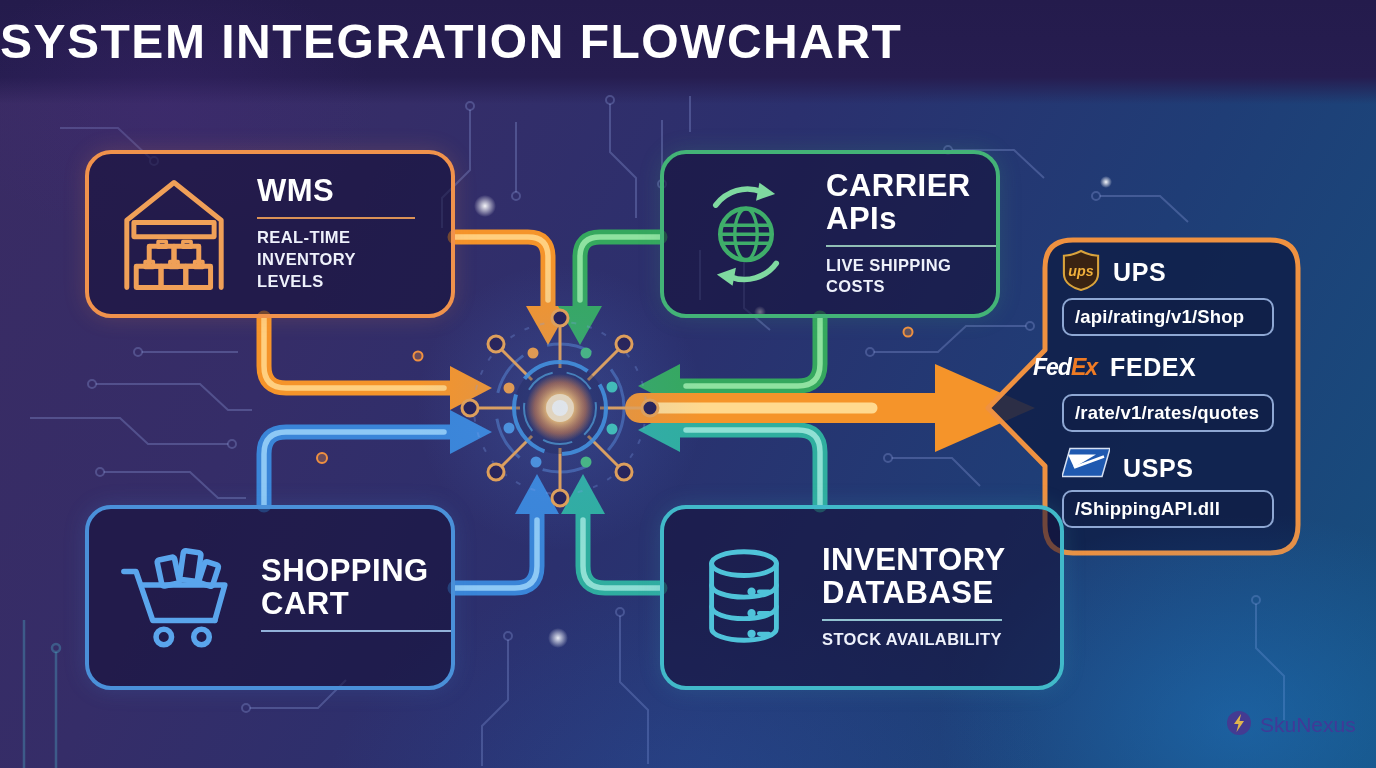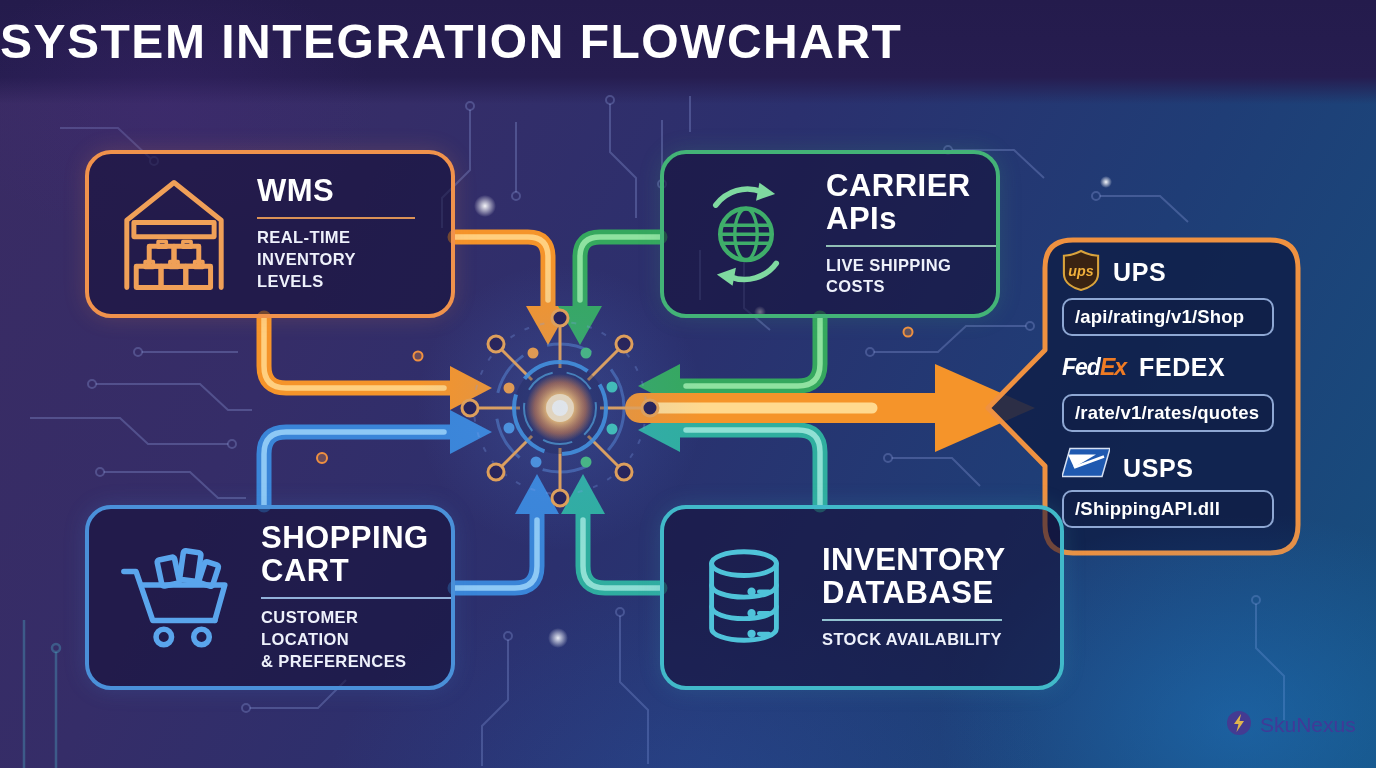--- a/index.html
+++ b/index.html
@@ -288,22 +288,20 @@
         <path d="M 8,28 H 19 L 34,72 H 90"></path>
         <path d="M 25,40 H 99 L 90,72"></path>
         <circle cx="44" cy="87" r="7"></circle>
           <circle cx="78" cy="87" r="7"></circle>
       </svg>
     </span>
     <div class="node-text">
       <div class="node-title">SHOPPING
 CART</div>
       <div class="node-divider"></div>
-      <div class="node-sub">CUSTOMER LOCATION
-&amp; PREFERENCES</div>
     </div>
   </div>
 
   <div class="node node-db">
     <span>
       <svg width="108" height="108" viewBox="0 0 100 100" fill="none" stroke="#4fc3d9" stroke-width="4.5" stroke-linecap="round">
         <ellipse cx="50" cy="20" rx="30" ry="11"></ellipse>
         <path d="M 20,20 V 80 A 30,11 0 0 0 80,80 V 20"></path>
         <path d="M 20,40 A 30,11 0 0 0 80,40"></path>
         <path d="M 20,60 A 30,11 0 0 0 80,60"></path>
@@ -325,21 +323,21 @@
     <span>
       <svg width="38" height="42" viewBox="0 0 40 44">
         <path d="M 20,2 C 12,6 5,7 2,7 V 26 C 2,36 12,41 20,43 C 28,41 38,36 38,26 V 7 C 35,7 28,6 20,2 Z" fill="#3a2312" stroke="#d9a33c" stroke-width="2.2"></path>
         <text x="20" y="28" text-anchor="middle" font-size="15" font-style="italic" font-weight="bold" fill="#f0b03c">ups</text>
       </svg>
     </span>
     <span class="carrier-name">UPS</span>
   </div>
   <div class="endpoint" style="left:1062px;top:298px;">/api/rating/v1/Shop</div>
 
-  <div class="carrier-row" style="left:1062px;top:353px;justify-content:space-between;">
+  <div class="carrier-row" style="left:1033px;top:353px;justify-content:space-between;">
     <span class="fedex-word"><span class="fedex-fed">Fed</span><span class="fedex-ex">Ex</span></span>
     <span class="carrier-name">FEDEX</span>
   </div>
   <div class="endpoint" style="left:1062px;top:394px;">/rate/v1/rates/quotes</div>
 
   <div class="carrier-row" style="left:1062px;top:446px;align-items:flex-end;">
     <span>
       <svg width="48" height="33" viewBox="0 0 48 32">
         <polygon points="8,2 48,2 40,30 0,30" fill="#1f59b0" stroke="#d6e0f2" stroke-width="1.5"></polygon>
         <polygon points="6,8 34,8 12,21" fill="#ffffff"></polygon>

